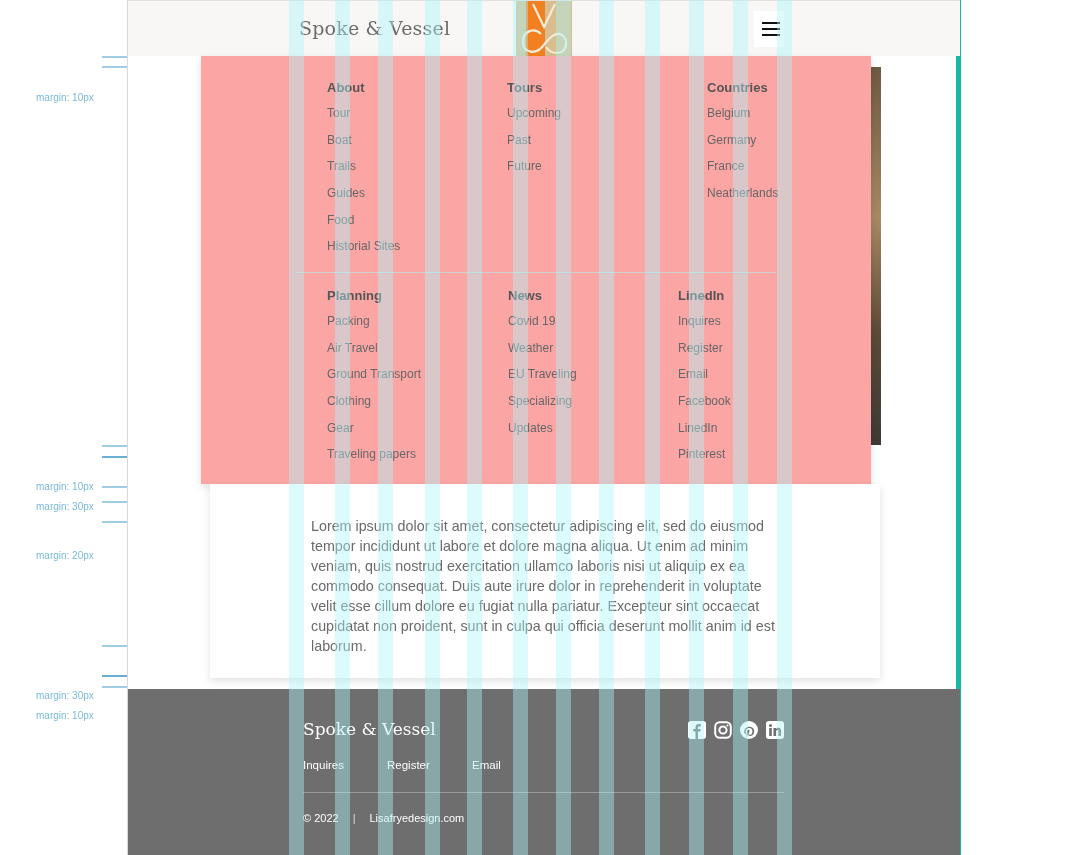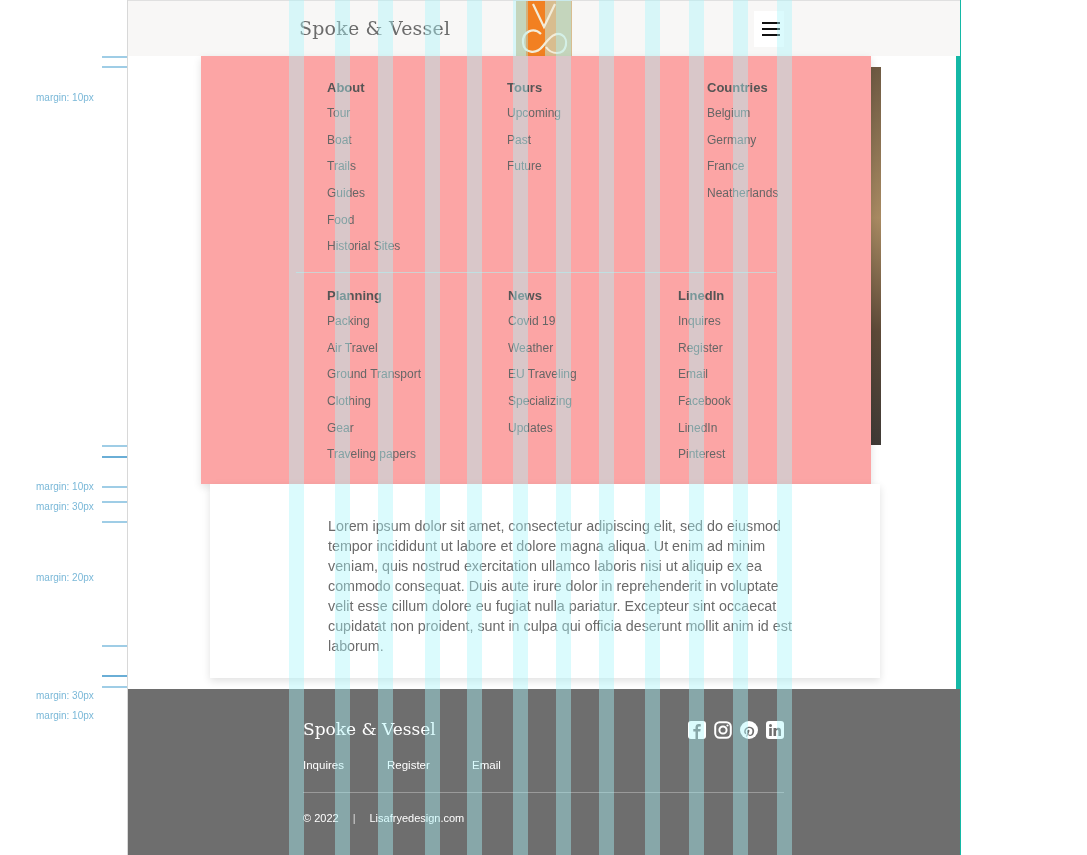--- a/index.html
+++ b/index.html
@@ -30,21 +30,21 @@
   
   .dropdown { position: absolute; left: 73px; top: 56px; width: 670px; height: 428px; background: #fca5a5; box-shadow: 0 3px 8px rgba(0,0,0,0.12); }
   .col { position: absolute; }
   .col h4 { font-size: 13px; font-weight: bold; color: #555; margin-bottom: 11px; }
   .col .item { display: block; font-size: 12px; color: #666; height: 26.7px; line-height: 15px; cursor: pointer; }
   .divider { position: absolute; left: 95px; top: 216px; width: 480px; height: 1px; background: #d0d0d0; }
 
   
   .card { position: absolute; left: 82px; top: 484px; width: 670px; height: 194px; background: #fff; box-shadow: 0 3px 8px rgba(0,0,0,0.12); }
   .tagline { position: absolute; left: 0; top: 0; width: 670px; text-align: center; font-size: 19px; color: #f07d2b; letter-spacing: 0.2px; }
-  .body-text { position: absolute; left: 101px; top: 32px; width: 470px; font-size: 14.3px; line-height: 20px; color: #6a6a6a; margin-left: 17px; }
+  .body-text { position: absolute; left: 101px; top: 32px; width: 470px; font-size: 14.3px; line-height: 20px; color: #6a6a6a; }
 
   
   .footer { position: absolute; left: 0; top: 689px; width: 832px; height: 166px; background: #6e6e6e; }
   .f-brand { position: absolute; left: 175px; top: 30px; font-family: "DejaVu Serif", serif; font-size: 17px; color: #ffffff; }
   .f-links { position: absolute; left: 175px; top: 70px; font-size: 11.5px; color: #ffffff; }
   .f-links a { position: absolute; white-space: nowrap; color: #ffffff; text-decoration: none; cursor: pointer; }
   .f-divider { position: absolute; left: 175px; top: 103px; width: 481px; height: 1px; background: #9a9a9a; }
   .f-copy { position: absolute; left: 175px; top: 123px; font-size: 11px; color: #ffffff; white-space: nowrap; }
   .f-copy .sep { margin: 0 14px; color: #ddd; }
   .socials { position: absolute; left: 560px; top: 32px; height: 18px; }
@@ -62,21 +62,21 @@
   <div class="annot-line" style="top:66px"></div>
 
   <span class="annot-label" style="top:446px">margin: 10px</span>
   <div class="annot-line" style="top:445px"></div>
   <div class="annot-line dark" style="top:456px"></div>
 
   <span class="annot-label" style="top:466px">margin: 30px</span>
   <div class="annot-line" style="top:486px"></div>
   <div class="annot-line" style="top:501px"></div>
 
-  <span class="annot-label" style="top:537px">margin: 20px</span>
+  <span class="annot-label" style="top:515px">margin: 20px</span>
   <div class="annot-line" style="top:521px"></div>
 
   <div class="annot-line" style="top:645px"></div>
   <span class="annot-label" style="top:655px">margin: 30px</span>
   <div class="annot-line dark" style="top:675px"></div>
   <span class="annot-label" style="top:675px">margin: 10px</span>
   <div class="annot-line" style="top:686px"></div>
 </div>
 
 <div class="page">

